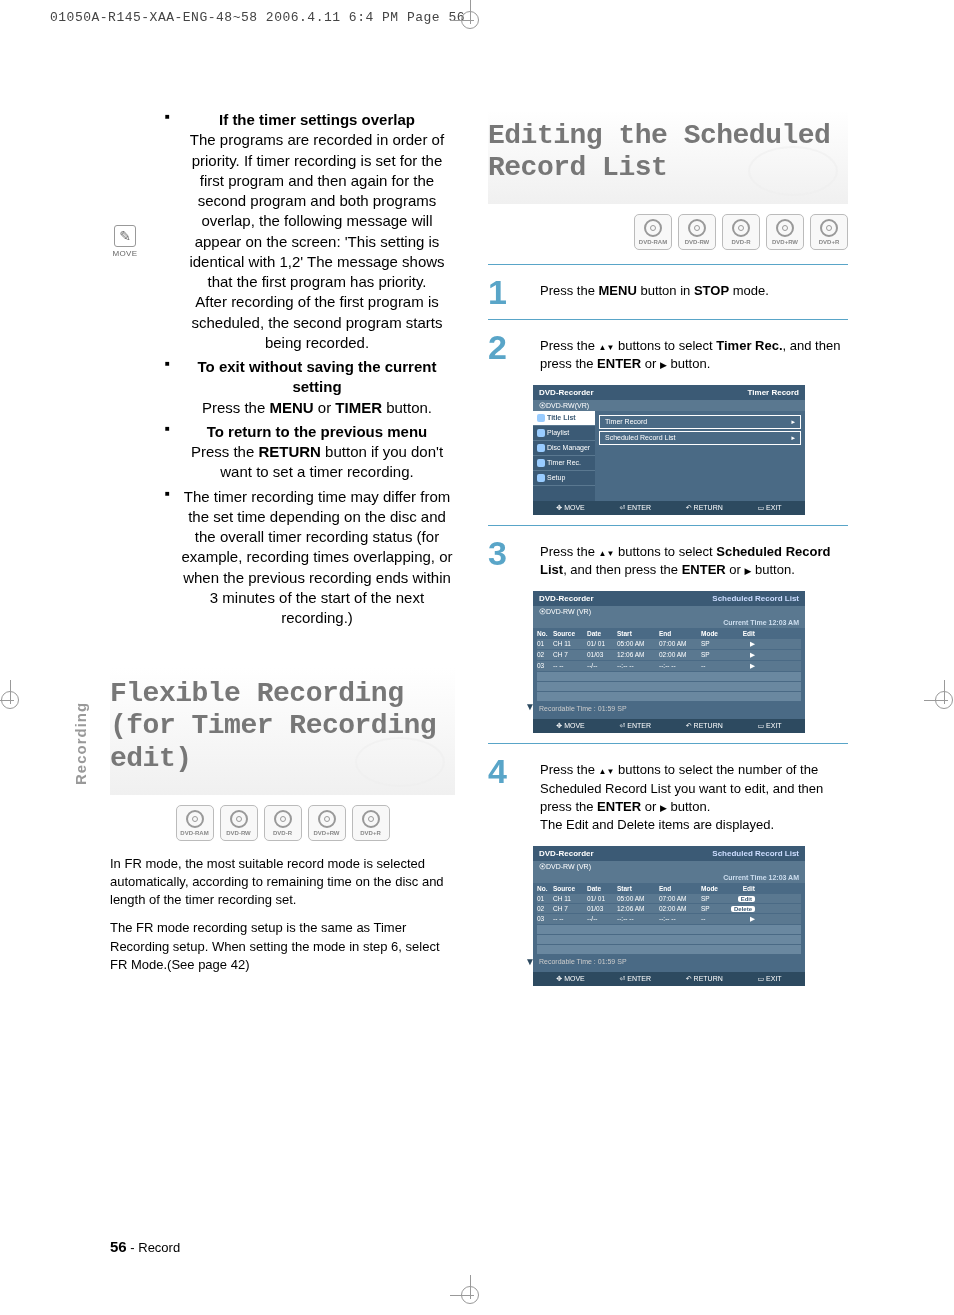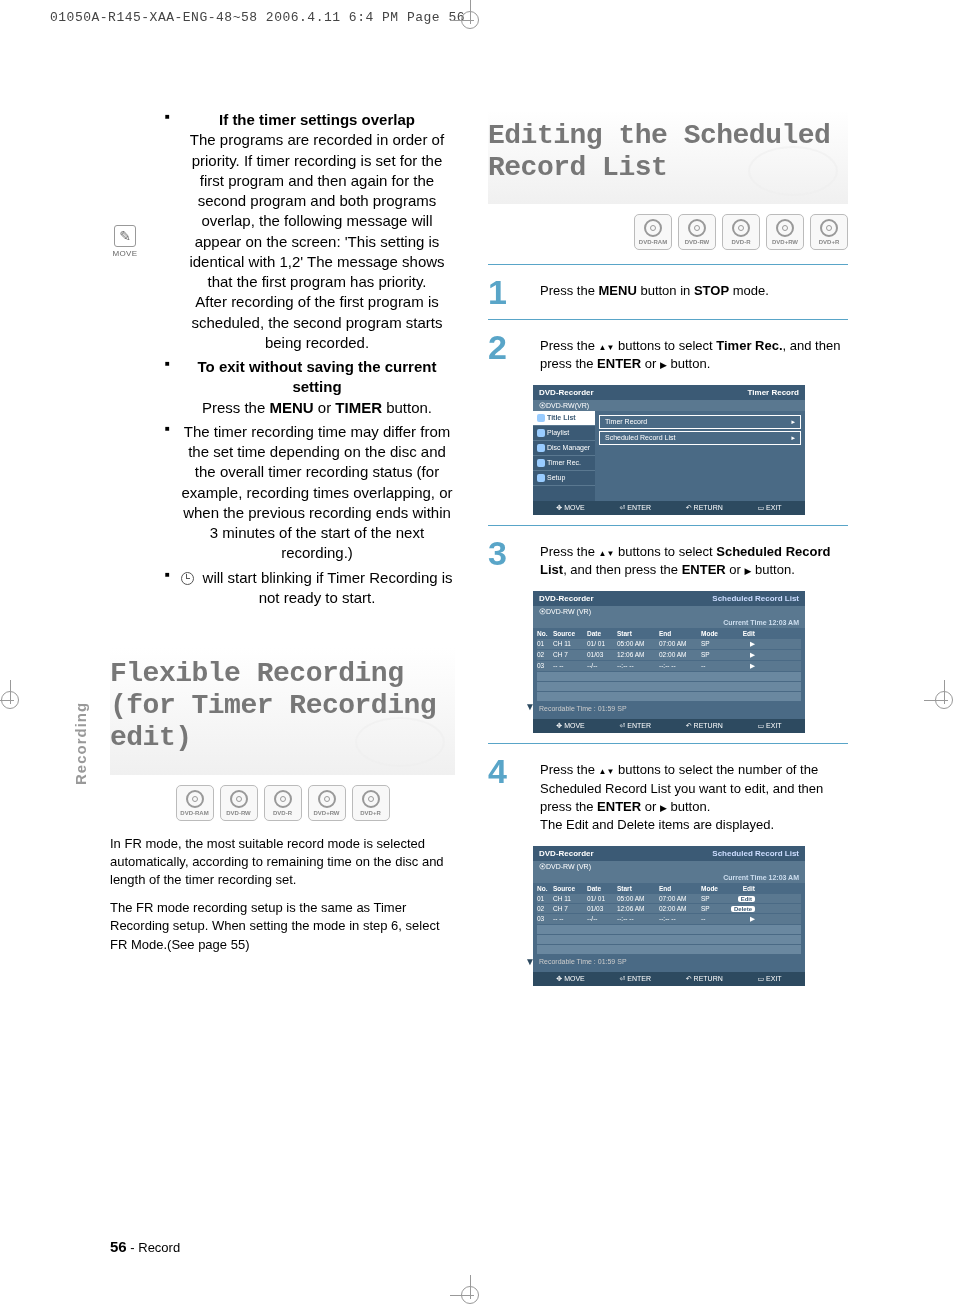--- a/index.html
+++ b/index.html
@@ -110,22 +110,25 @@
       <ul>
         <li>
           <span class="b">If the timer settings overlap</span><br>
           <span>The programs are recorded in order of priority. If timer recording is set for the first program and then again for the second program and both programs overlap, the following message will appear on the screen: 'This setting is identical with 1,2' The message shows that the first program has priority.</span><br>
           <span>After recording of the first program is scheduled, the second program starts being recorded.</span>
         </li>
         <li>
           <span class="b">To exit without saving the current setting</span><br>
           <span>Press the </span><span class="b">MENU</span><span> or </span><span class="b">TIMER</span><span> button.</span>
         </li>
+        <li>
+          <span class="b">To return to the previous menu</span><br>
+          <span>Press the </span><span class="b">RETURN</span><span> button if you don't want to set a timer recording.</span>
+        </li>
         <li><span>The timer recording time may differ from the set time depending on the disc and the overall timer recording status (for example, recording times overlapping, or when the previous recording ends within 3 minutes of the start of the next recording.)</span></li>
-        <li><span class="clock-ico"></span><span> will start blinking if Timer Recording is not ready to start.</span></li>
       </ul>
     </div>
 
     <div style="height:36px"></div>
 
     <div class="title-bg">
       <div class="circle-bg"></div>
       <div class="section-title">Flexible Recording (for Timer Recording edit)</div>
     </div>
 
@@ -146,21 +149,21 @@
           <div class="dc"></div>
           <div class="dlbl">DVD+RW</div>
         </div>
       <div class="disc-icon">
           <div class="dc"></div>
           <div class="dlbl">DVD+R</div>
         </div>
     </div>
 
     <p class="body-text">In FR mode, the most suitable record mode is selected automatically, according to remaining time on the disc and length of the timer recording set.</p>
-    <p class="body-text">The FR mode recording setup is the same as Timer Recording setup. When setting the mode in step 6, select FR Mode.(See page 55)</p>
+    <p class="body-text">The FR mode recording setup is the same as Timer Recording setup. When setting the mode in step 6, select FR Mode.(See page 42)</p>
   </div>
 
   <div class="side-tab">Recording</div>
 
   <div class="col-right">
     <div class="title-bg">
       <div class="circle-bg"></div>
       <div class="section-title">Editing the Scheduled Record List</div>
     </div>
 

